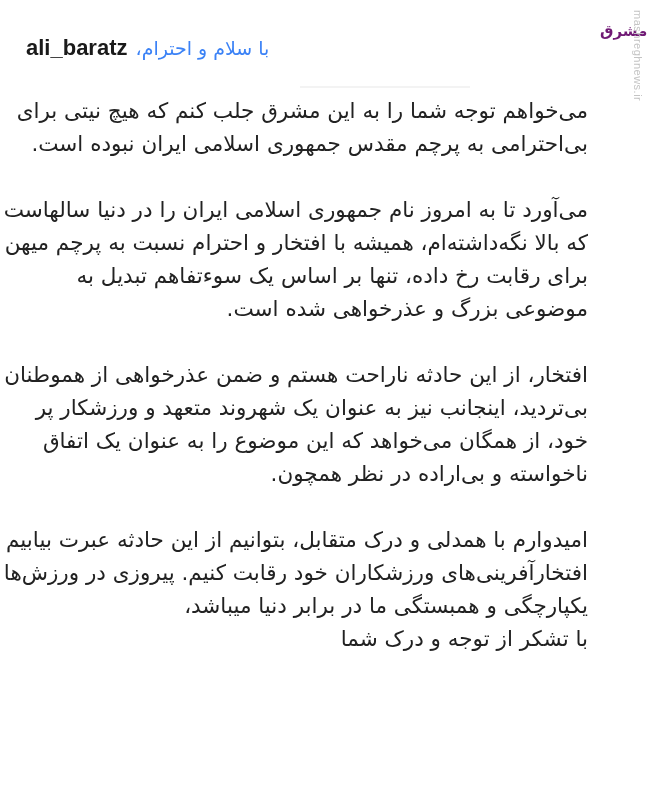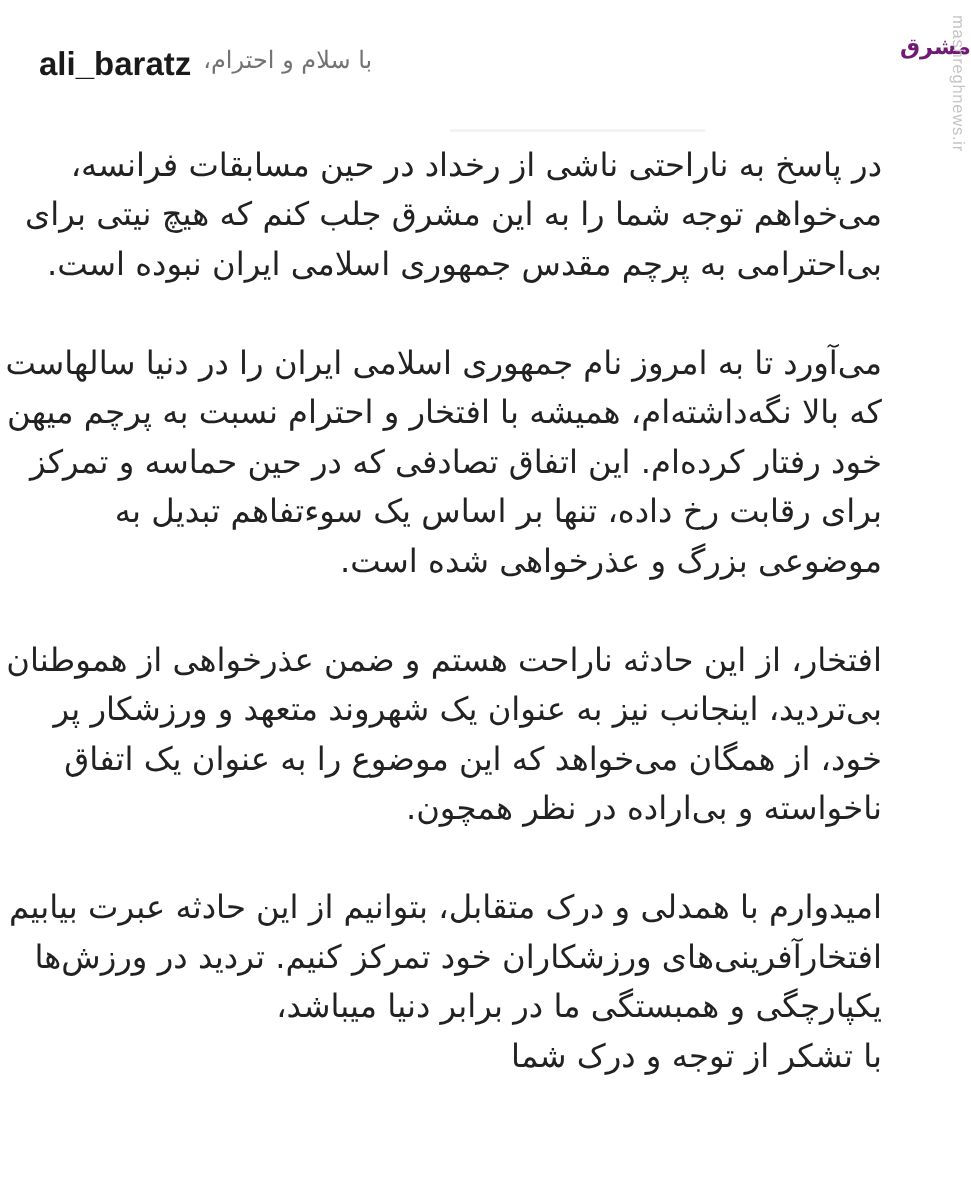--- a/index.html
+++ b/index.html
@@ -14,36 +14,37 @@
     overflow: hidden;
     font-family: "DejaVu Sans", "Liberation Sans", sans-serif;
     color: #1f1f1f;
   }
   .header {
     position: absolute;
     left: 26px;
     top: 30px;
     height: 36px;
     display: flex;
+    align-items: center;
     direction: ltr;
     font-size: 21px;
     white-space: nowrap;
   }
   .username {
     font-family: "Liberation Sans", sans-serif;
     font-weight: bold;
     font-size: 22px;
     color: #1a1a1a;
     margin-right: 8px;
   }
   .greeting {
     direction: rtl;
     unicode-bidi: embed;
-    color: #737373;
-    font-size: 16px;
+    color: #3b82f6;
+    font-size: 19px;
   }
   .body-text {
     position: absolute;
     left: 40px;
     right: 59px;
     top: 94px;
     direction: rtl;
     text-align: right;
     font-size: 21.5px;
     line-height: 33px;
@@ -102,36 +103,34 @@
   <span class="greeting">با سلام و احترام،</span>
 </div>
 
 <div class="watermark">
   <span class="wm-logo">مشرق</span>
   <span class="wm-site">mashreghnews.ir</span>
 </div>
 
 <div class="body-text">
   <div class="para">
-    <span class="line">در پاسخ به ناراحتی ناشی از رخداد در حین مسابقات فرانسه،</span>
     <span class="line">می‌خواهم توجه شما را به این مشرق جلب کنم که هیچ نیتی برای</span>
     <span class="line">بی‌احترامی به پرچم مقدس جمهوری اسلامی ایران نبوده است.</span>
   </div>
   <div class="para">
     <span class="line">می‌آورد تا به امروز نام جمهوری اسلامی ایران را در دنیا سالهاست</span>
     <span class="line">که بالا نگه‌داشته‌ام، همیشه با افتخار و احترام نسبت به پرچم میهن</span>
-    <span class="line">خود رفتار کرده‌ام. این اتفاق تصادفی که در حین حماسه و تمرکز</span>
     <span class="line">برای رقابت رخ داده، تنها بر اساس یک سوءتفاهم تبدیل به</span>
     <span class="line">موضوعی بزرگ و عذرخواهی شده است.</span>
   </div>
   <div class="para">
     <span class="line">افتخار، از این حادثه ناراحت هستم و ضمن عذرخواهی از هموطنان</span>
     <span class="line">بی‌تردید، اینجانب نیز به عنوان یک شهروند متعهد و ورزشکار پر</span>
     <span class="line">خود، از همگان می‌خواهد که این موضوع را به عنوان یک اتفاق</span>
     <span class="line">ناخواسته و بی‌اراده در نظر همچون.</span>
   </div>
   <div class="para last">
     <span class="line">امیدوارم با همدلی و درک متقابل، بتوانیم از این حادثه عبرت بیابیم</span>
-    <span class="line">افتخارآفرینی‌های ورزشکاران خود تمرکز کنیم. تردید در ورزش‌ها</span>
+    <span class="line">افتخارآفرینی‌های ورزشکاران خود رقابت کنیم. پیروزی در ورزش‌ها</span>
     <span class="line">یکپارچگی و همبستگی ما در برابر دنیا میباشد،</span>
     <span class="line">با تشکر از توجه و درک شما</span>
   </div>
 </div>
 
 </body></html>

